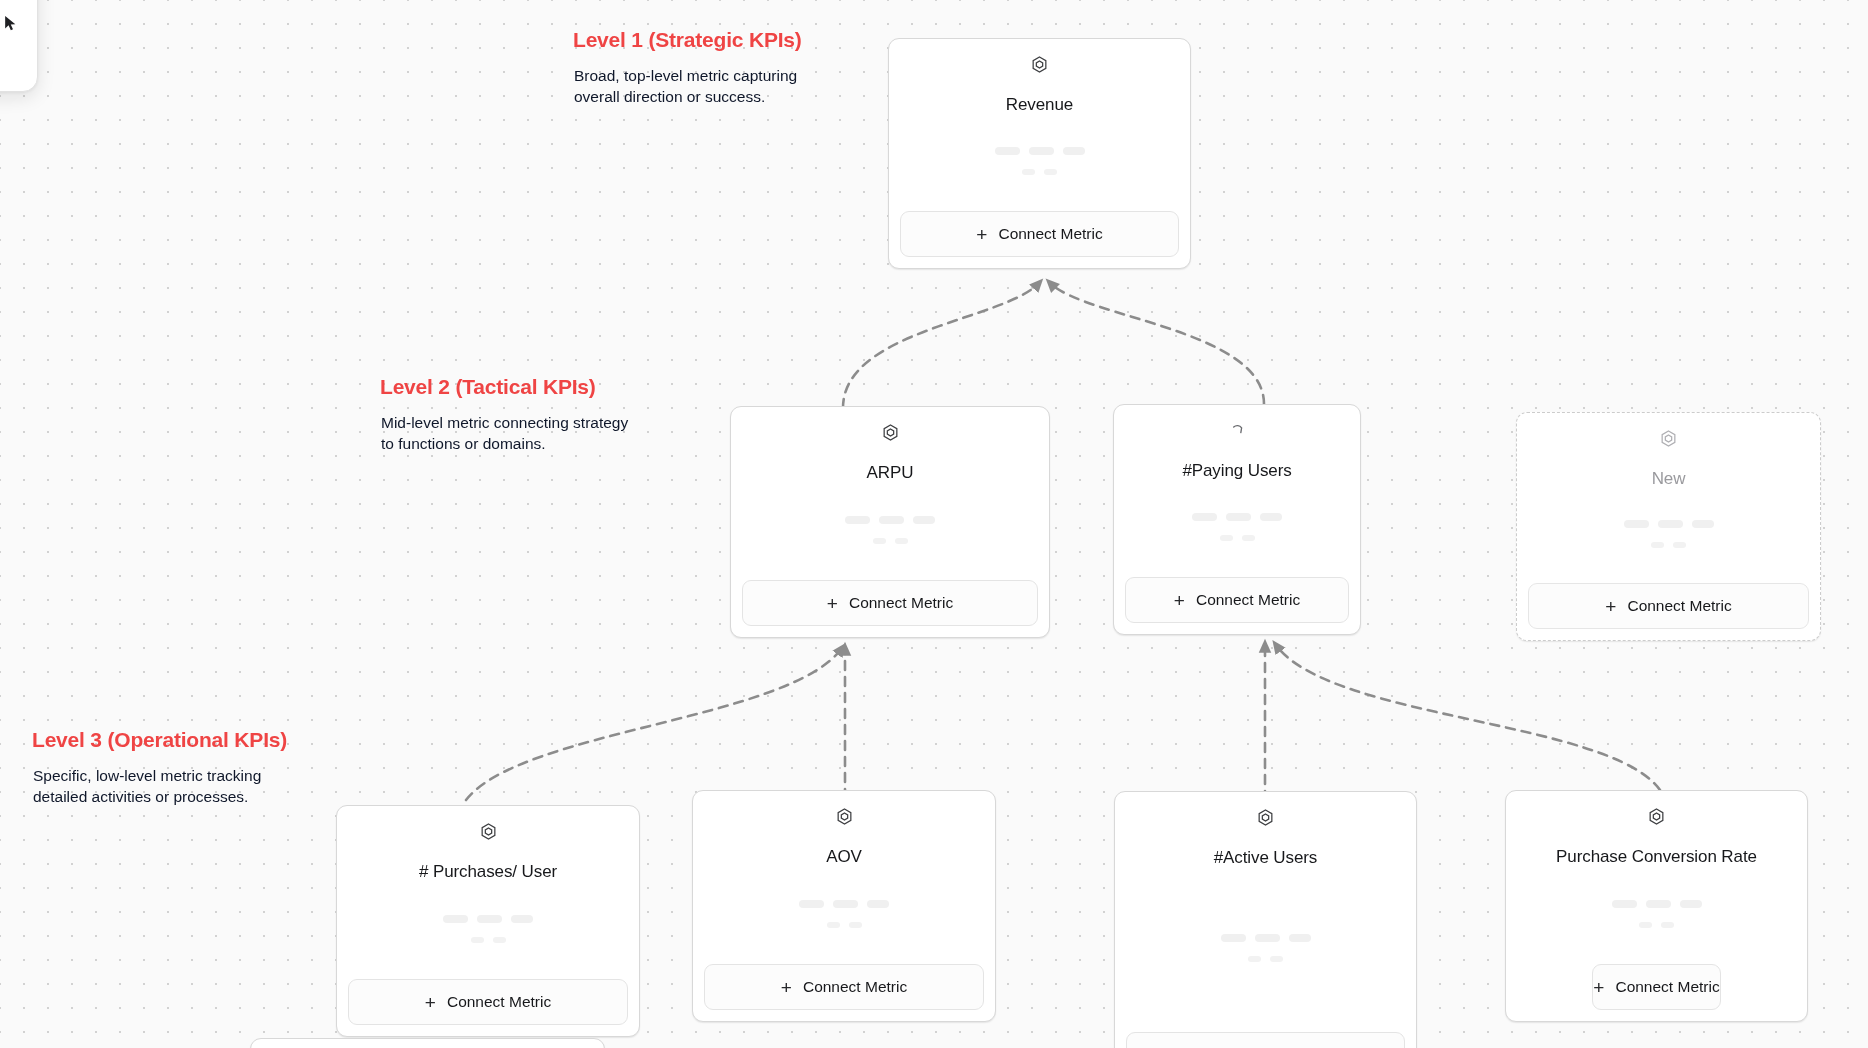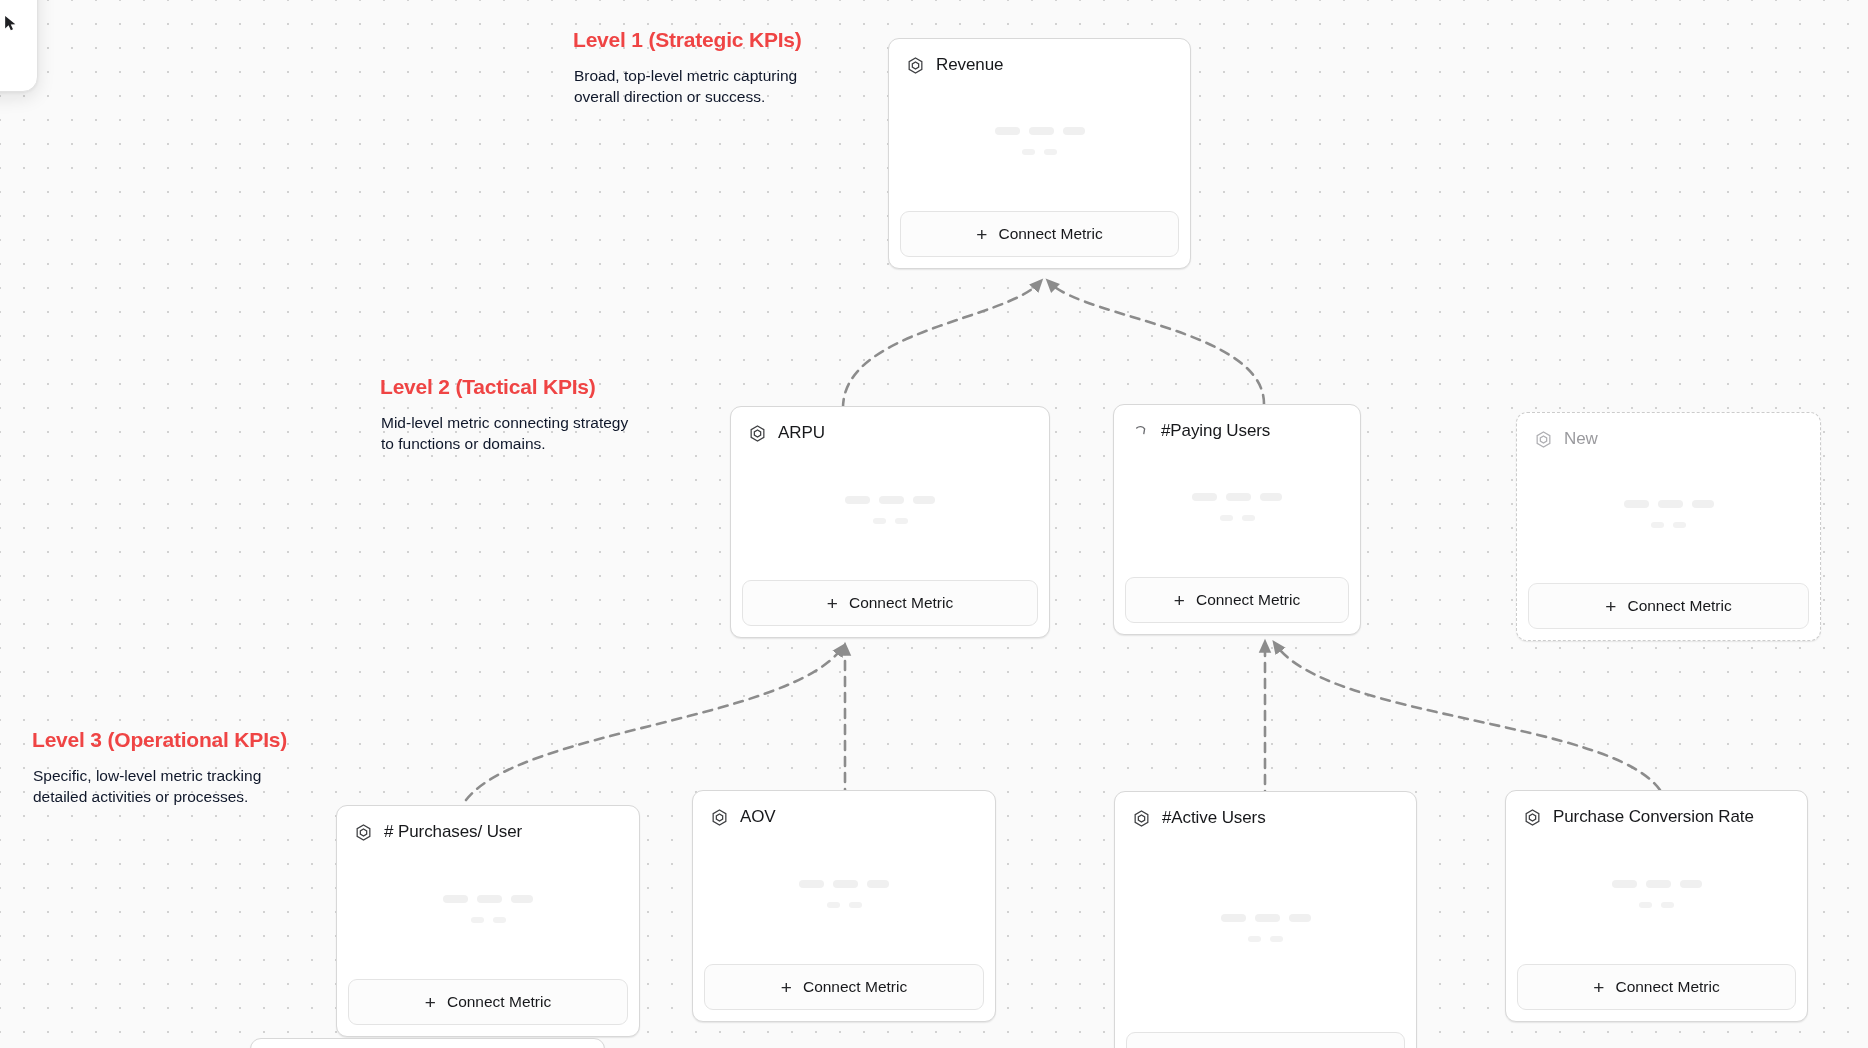--- a/index.html
+++ b/index.html
@@ -35,22 +35,23 @@
     background: #ffffff;
     border: 1px solid #d8d8d8;
     border-radius: 11px;
     box-shadow: 0 1px 2px rgba(16,17,20,.05), 0 1px 1px rgba(16,17,20,.04);
     display: flex; flex-direction: column;
     overflow: hidden;
   }
   .card.dashed { border-style: dashed; border-color: #cccccc; background: #ffffff; text-align: right; }
 
   .card-head {
-    display: flex; align-items: center; gap: 11px;
+    display: flex; align-items: center; gap: 21px;
     padding: 16px 17px 0 17px;
+    flex-direction: column;
   }
   .card-icon { width: 19px; height: 19px; flex: 0 0 19px; display: block; }
   .card-title {
     font-size: 17px; color: #17181b; letter-spacing: -0.1px; white-space: nowrap;
   }
   .card.muted .card-title { color: #9a9a9e; }
 
   .card-body { flex: 1; display: flex; flex-direction: column;
     align-items: center; justify-content: center; gap: 14px; padding: 6px 0 10px; }
   .skel-row { display: flex; gap: 9px; align-items: center; }
@@ -296,21 +297,21 @@
         <span class="skel small"></span>
         <span class="skel small"></span>
       </div>
     </div>
     <div class="connect-btn">
       <span class="plus">+</span>
       <span>Connect Metric</span>
     </div>
   </div>
 
-  <div class="card" style="left:1505px; top:790px; width:303px; height:232px;">
+  <div class="card" style="left:1505px; top:790px; width:303px; height:232px;align-items:center;">
     <div class="card-head">
       <svg class="card-icon" viewBox="0 0 24 24">
         <path d="M12 2.6 20 7.1v9.8L12 21.4 4 16.9V7.1z" fill="none" stroke="#3f4043" stroke-width="1.6"></path>
         <path d="M12 7.6 16 9.9v4.2L12 16.4 8 14.1V9.9z" fill="none" stroke="#3f4043" stroke-width="1.6"></path>
       </svg>
       <span class="card-title">Purchase Conversion Rate</span>
     </div>
     <div class="card-body">
       <div class="skel-row">
         <span class="skel w1"></span>

